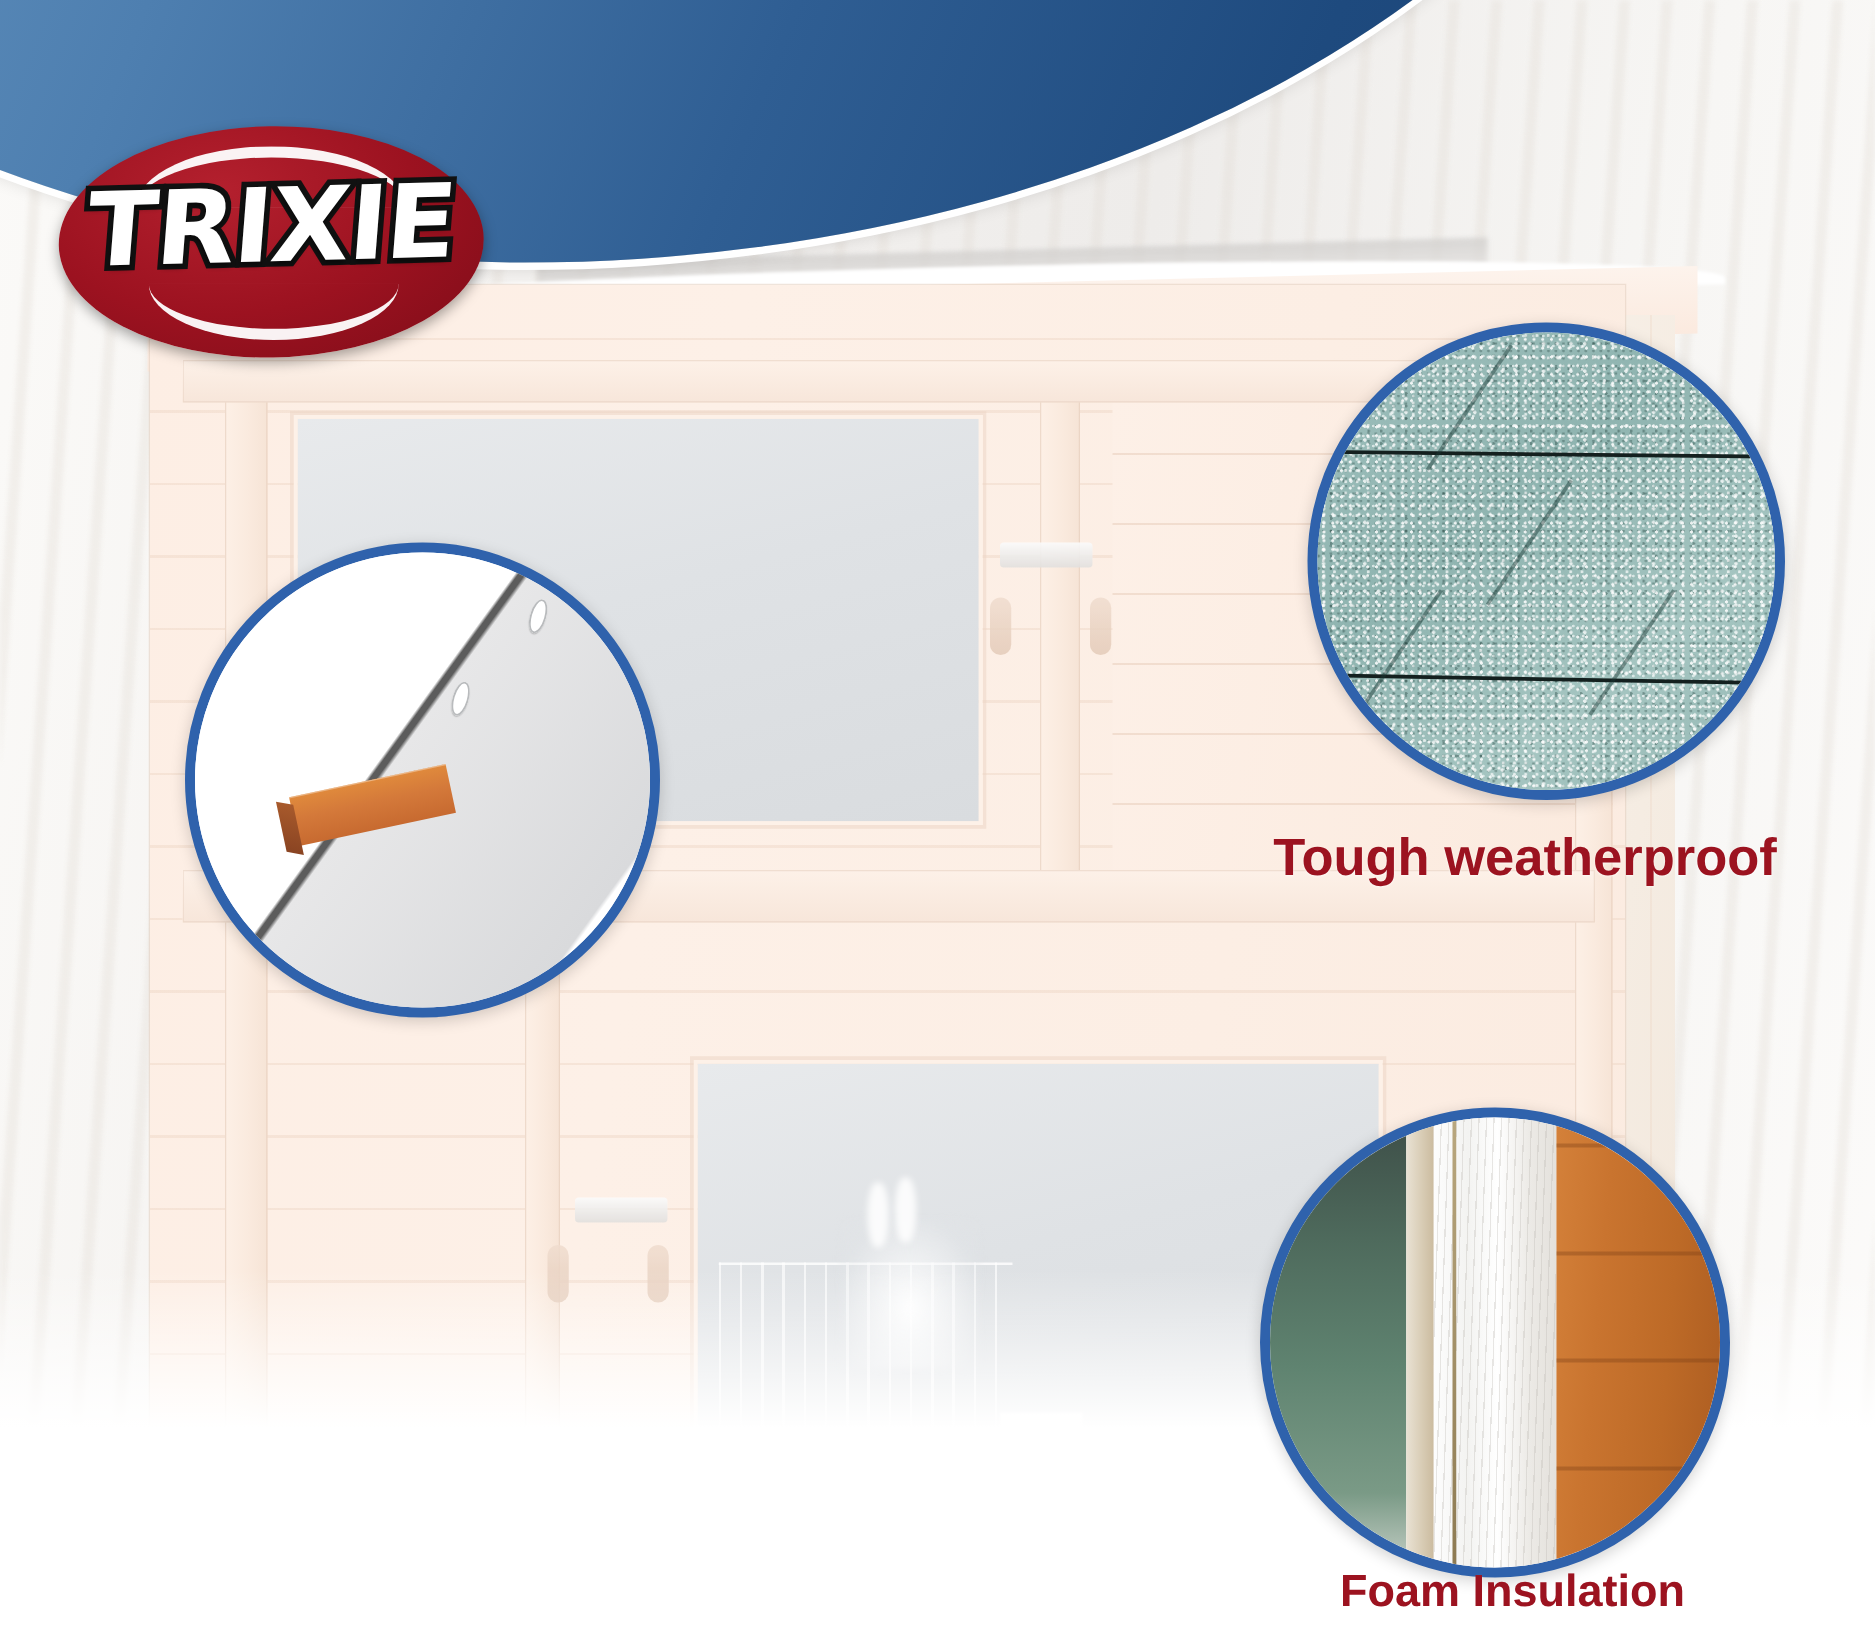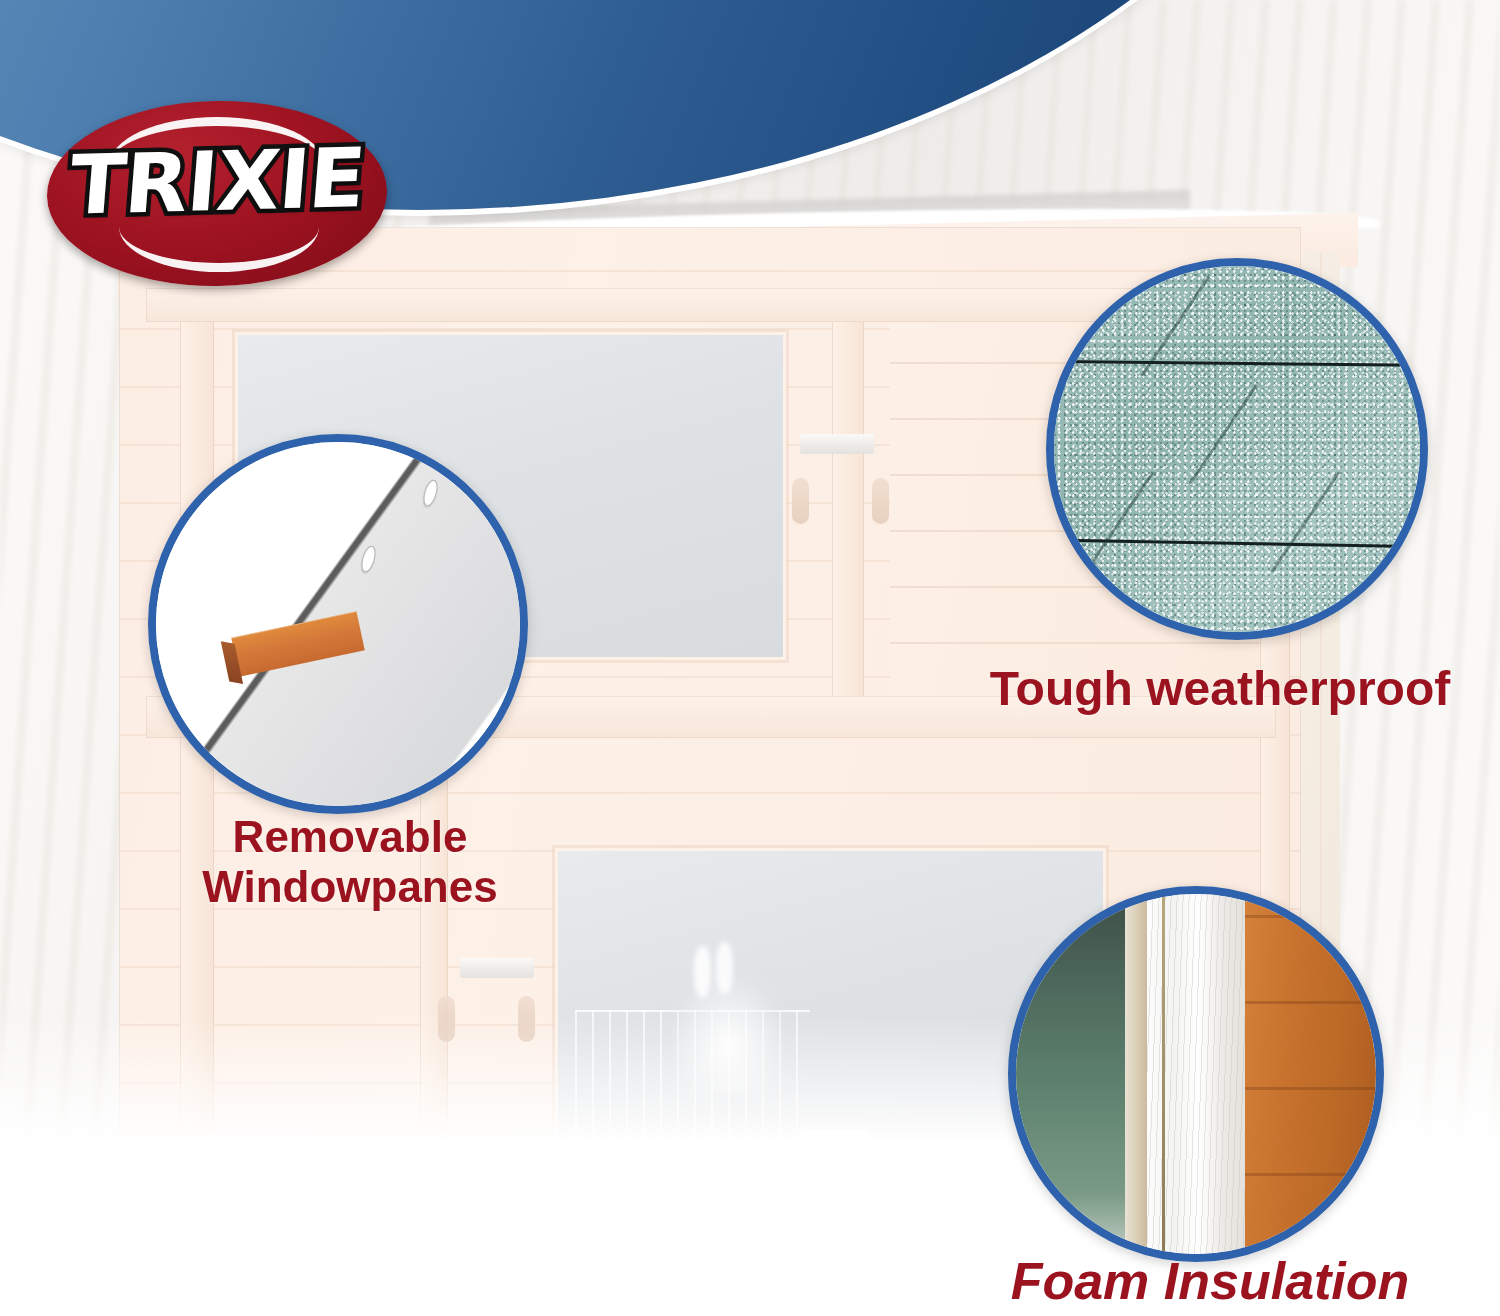--- a/index.html
+++ b/index.html
@@ -312,22 +312,22 @@
   
   .caption{
     position:absolute;
     text-align:center;
     color:#9C1320;
     font-weight:bold;
     line-height:1.14;
     text-shadow:0 1px 2px rgba(255,255,255,.7);
   }
   .cap-window{left:135px;top:812px;width:430px;font-size:44px;}
-  .cap-asphalt{left:940px;top:662px;width:560px;font-size:48px;}
-  .cap-foam{left:930px;top:1252px;width:560px;font-size:52px;font-style:italic;}
+  .cap-asphalt{left:940px;top:662px;width:560px;font-size:42px;}
+  .cap-foam{left:930px;top:1252px;width:560px;font-size:36px;}
 </style>
 </head>
 <body>
 
 <div class="canvas">
 
   <div class="bg">
     <div class="bg-sky"></div>
     <div class="bg-streaks"></div>
 
@@ -393,24 +393,20 @@
 
   <div class="circle c-window">
     <div class="pane-white"></div>
     <div class="slot" style="left:206px;top:103px;"></div>
     <div class="slot" style="left:268px;top:37px;"></div>
     <div class="batten">
       <div class="batten-top"></div>
       <div class="batten-end"></div>
     </div>
   </div>
-  <div class="caption cap-window">
-    <div>Removable</div>
-    <div>Windowpanes</div>
-  </div>
 
   <div class="circle c-asphalt">
     <div class="asphalt"></div>
     <div class="shingle-line" style="top:96px;transform:rotate(.6deg);"></div>
     <div class="shingle-line" style="top:276px;transform:rotate(1deg);"></div>
     <div class="shingle-cut" style="left:120px;top:0px;transform:rotate(34deg);"></div>
     <div class="shingle-cut" style="left:168px;top:108px;transform:rotate(34deg);"></div>
     <div class="shingle-cut" style="left:64px;top:196px;transform:rotate(34deg);"></div>
     <div class="shingle-cut" style="left:250px;top:196px;transform:rotate(34deg);"></div>
   </div>

